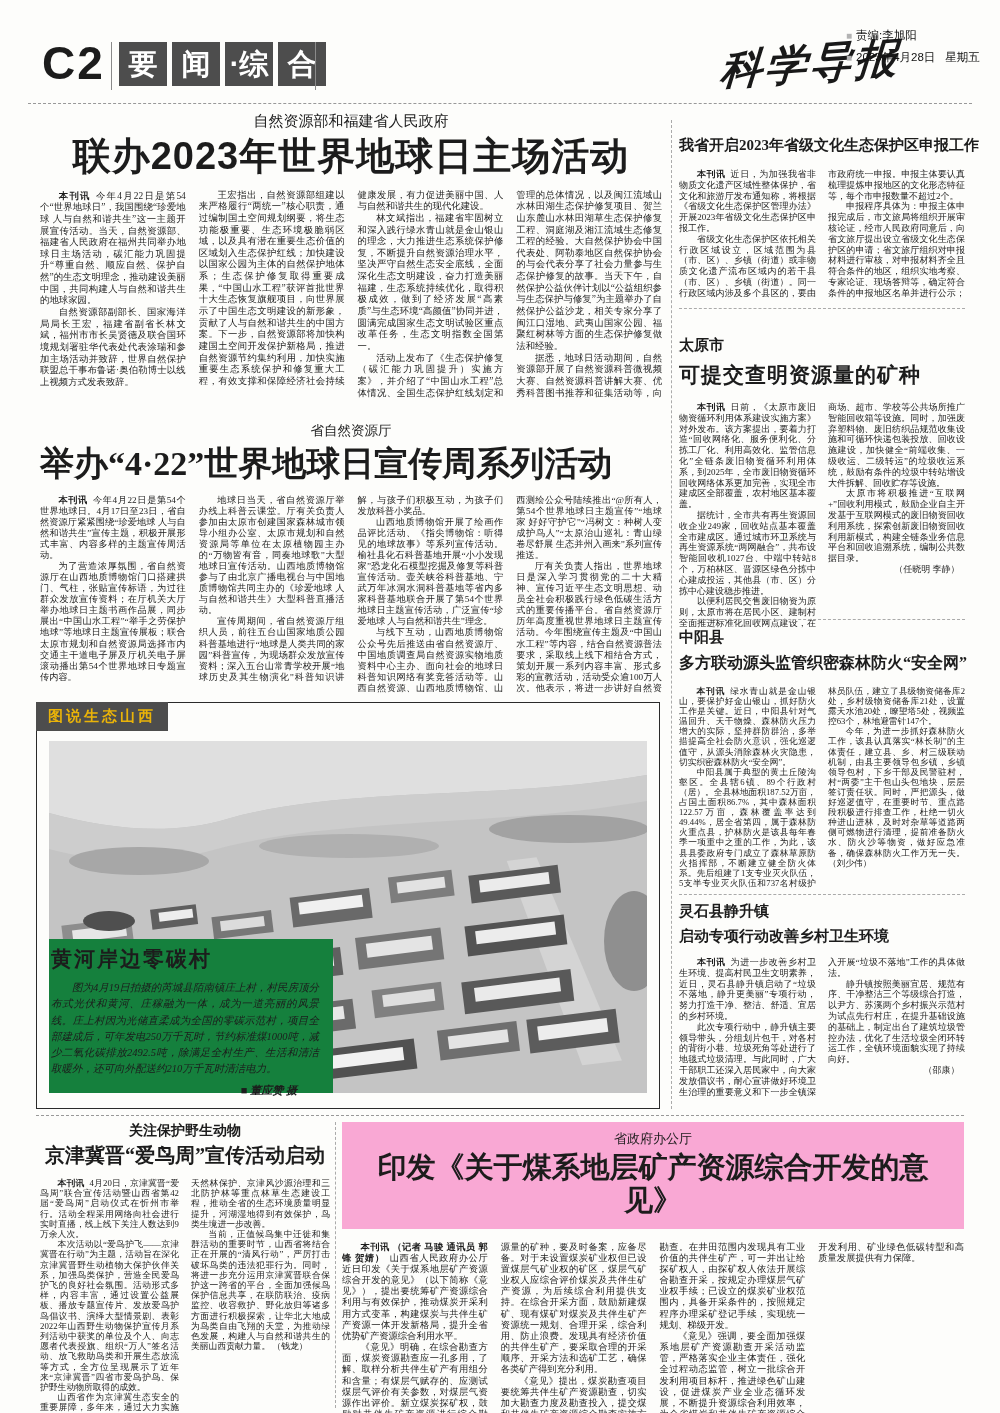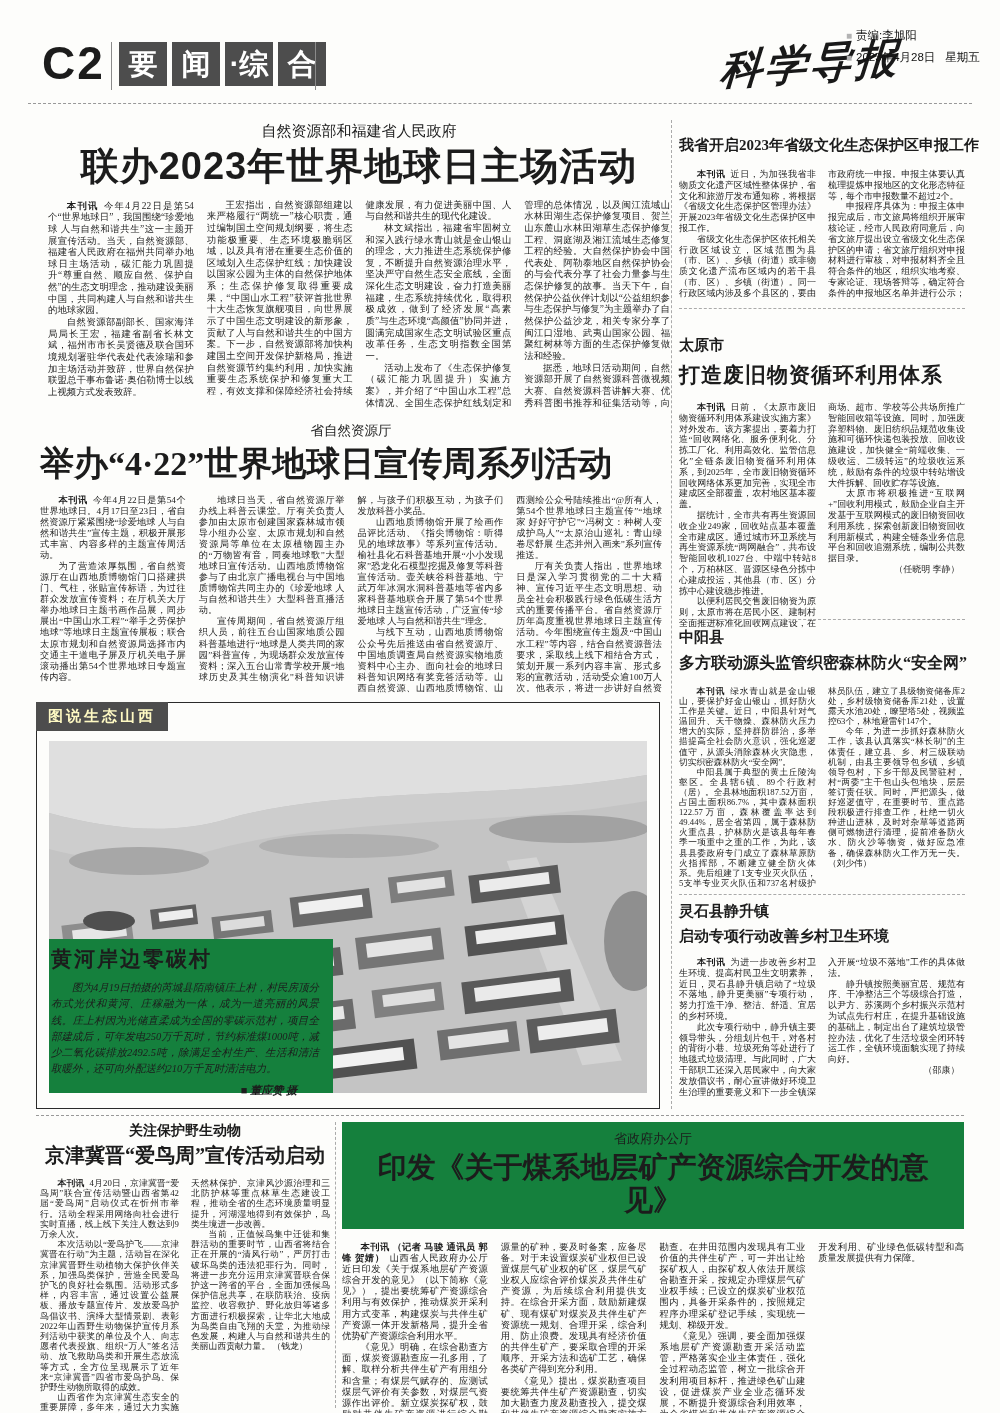--- a/index.html
+++ b/index.html
@@ -35,34 +35,34 @@
   
   .kicker{text-align:center;font-size:15px;margin:0 0 4px;}
   .para{margin:0;text-indent:2em;text-align:justify;}
   .para .lead{font-family:"Liberation Sans",sans-serif;margin-right:.55em;}
   .byline{text-align:right;text-indent:0;padding-right:.6em;}
   .bodytxt{overflow:hidden;column-fill:auto;}
   .cols4{column-count:4;column-gap:13px;}
   .cols2{column-count:2;column-gap:12px;}
 
   
-  #artA{position:absolute;left:40px;top:122px;width:622px;margin-left:8px;}
+  #artA{position:absolute;left:40px;top:112px;width:622px;}
   #artA h1{margin:2px 0 12px;text-align:center;font-family:"Liberation Sans",sans-serif;
            font-size:38px;line-height:1.12;letter-spacing:1px;}
   #artA .bodytxt{height:220px;font-size:9.4px;line-height:1.24;}
 
   
   #artB{position:absolute;left:40px;top:422px;width:622px;}
   #artB .kicker{font-size:13.5px;}
   #artB h1{margin:2px 0 12px;font-size:34px;line-height:1.15;font-weight:bold;}
   #artB .bodytxt{height:200px;font-size:9.2px;line-height:1.2;}
 
   
   #photoBox{position:absolute;left:36px;top:702px;width:624px;height:407px;border:1.5px solid #2a2a2a;box-sizing:border-box;}
-  .photo-tag{position:absolute;left:-1px;top:-1px;background:#4d4d4d;color:#fef9c3;
+  .photo-tag{position:absolute;left:-1px;top:-1px;background:#4d4d4d;color:#eab308;
              font-family:"Liberation Sans",sans-serif;font-weight:bold;font-size:15px;
              padding:5px 12px;letter-spacing:3px;}
   .photo-svg{position:absolute;left:12px;top:38px;width:598px;height:352px;}
   .cap-panel{position:absolute;left:12px;top:236px;width:284px;height:154px;background:#15803d;
              box-sizing:border-box;padding:6px 14px 0 2px;}
   .cap-title{margin:0 0 7px;font-size:21px;font-weight:bold;letter-spacing:2px;}
   .cap-text{margin:0;font-style:italic;font-size:10.5px;line-height:1.55;text-indent:2em;text-align:justify;}
   .cap-credit{margin:5px 0 0;font-style:italic;font-weight:bold;font-size:11px;text-align:right;padding-right:22px;}
 
   
@@ -81,21 +81,21 @@
   #artR4 .bodytxt{height:152px;font-size:9px;line-height:1.2;}
 
   
   #artBird{position:absolute;left:40px;top:1122px;width:290px;}
   #artBird .kicker{font-family:"Liberation Sans",sans-serif;font-weight:bold;font-size:14px;margin-bottom:2px;}
   #artBird h2{margin:2px 0 9px;text-align:center;font-size:20px;font-weight:bold;}
   #artBird .bodytxt{height:237px;font-size:8.8px;line-height:1.16;}
 
   
   #artCoal{position:absolute;left:342px;top:1122px;width:622px;}
-  .coalbox{background:#15803d;padding:8px 14px 11px;}
+  .coalbox{background:#f9a8d4;padding:8px 14px 11px;}
   .coalbox .kicker{font-size:13px;margin-bottom:2px;}
   .coalbox h1{margin:3px 0 0;text-align:center;font-family:"Liberation Sans",sans-serif;
               font-size:29px;line-height:1.15;letter-spacing:0;}
   #artCoal .bodytxt{margin-top:13px;height:192px;font-size:9.3px;line-height:1.2;}
 </style>
 </head>
 <body>
 
 <div class="page">
 
@@ -223,21 +223,21 @@
       <div>
           <p class="para">省级文化生态保护区依托相关行政区域设立，区域范围为县（市、区）、乡镇（街道）或非物质文化遗产流布区域内的若干县（市、区）、乡镇（街道）。同一行政区域内涉及多个县区的，要由市政府统一申报。申报主体要认真梳理提炼申报地区的文化形态特征等，每个市申报数量不超过2个。</p>
           <p class="para">申报程序具体为：申报主体申报完成后，市文旅局将组织开展审核论证，经市人民政府同意后，向省文旅厅提出设立省级文化生态保护区的申请；省文旅厅组织对申报材料进行审核，对申报材料齐全且符合条件的地区，组织实地考察、专家论证、现场答辩等，确定符合条件的申报地区名单并进行公示；公示结束后，将批复设立省级文化生态保护实验区。 （张彩云）</p>
         </div>
     </div>
   </section>
   <div class="hsep" id="sep1"></div>
 
   <section id="artR2">
     <div class="rkicker">太原市</div>
-    <h2>打造废旧物资循环利用体系</h2>
+    <h2>可提交查明资源量的矿种</h2>
     <div class="bodytxt cols2">
       <p class="para"><b class="lead">本刊讯</b><span>日前，《太原市废旧物资循环利用体系建设实施方案》对外发布。该方案提出，要着力打造“回收网络化、服务便利化、分拣工厂化、利用高效化、监管信息化”全链条废旧物资循环利用体系，到2025年，全市废旧物资循环回收网络体系更加完善，实现全市建成区全部覆盖，农村地区基本覆盖。</span></p>
       <div>
           <p class="para">据统计，全市共有再生资源回收企业249家，回收站点基本覆盖全市建成区。通过城市环卫系统与再生资源系统“两网融合”，共布设智能回收机1027台、中端中转站8个，万柏林区、晋源区绿色分拣中心建成投运，其他县（市、区）分拣中心建设稳步推进。</p>
           <p class="para">以便利居民交售废旧物资为原则，太原市将在居民小区、建制村全面推进标准化回收网点建设，在商场、超市、学校等公共场所推广智能回收箱等设施。同时，加强废弃塑料物、废旧纺织品规范收集设施和可循环快递包装投放、回收设施建设，加快健全“前端收集、一级收运、二级转运”的垃圾收运系统，鼓励有条件的垃圾中转站增设大件拆解、回收贮存等设施。</p>
           <p class="para">太原市将积极推进“互联网+”回收利用模式，鼓励企业自主开发基于互联网模式的废旧物资回收利用系统，探索创新废旧物资回收利用新模式，构建全链条业务信息平台和回收追溯系统，编制公共数据目录。</p>
         </div>
       <p class="para byline">（任晓明 李静）</p>
     </div>
   </section>

